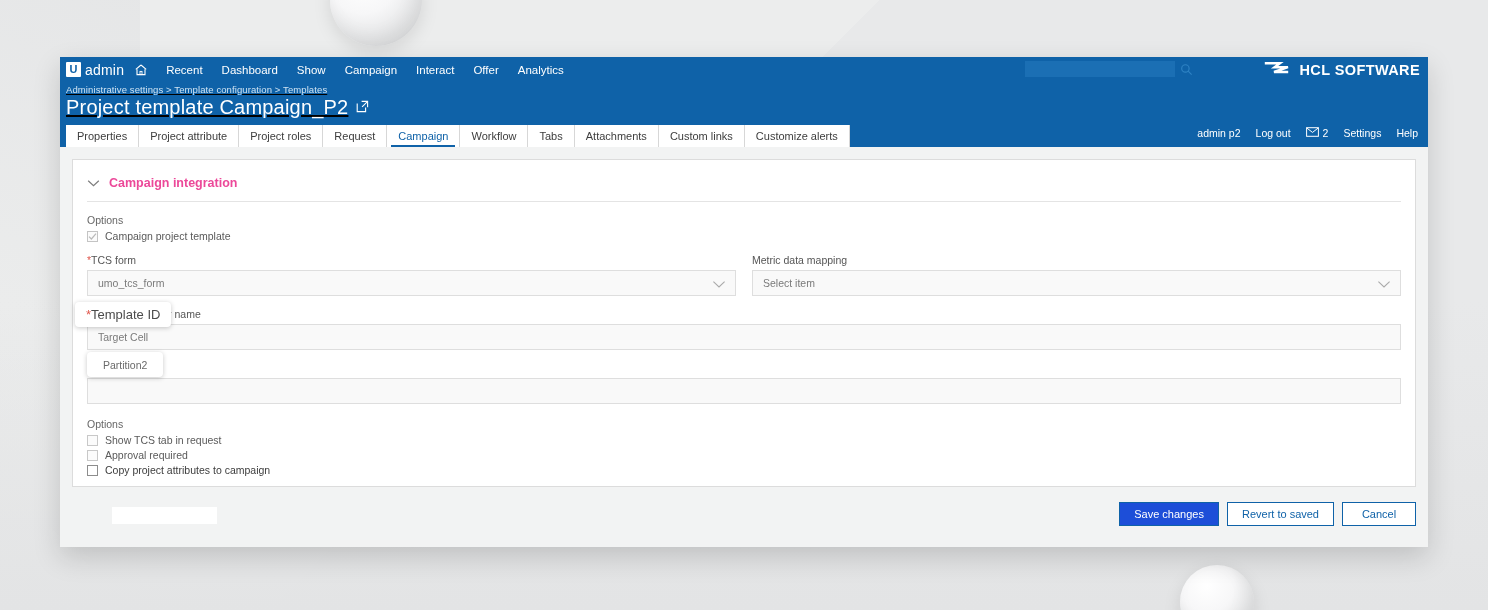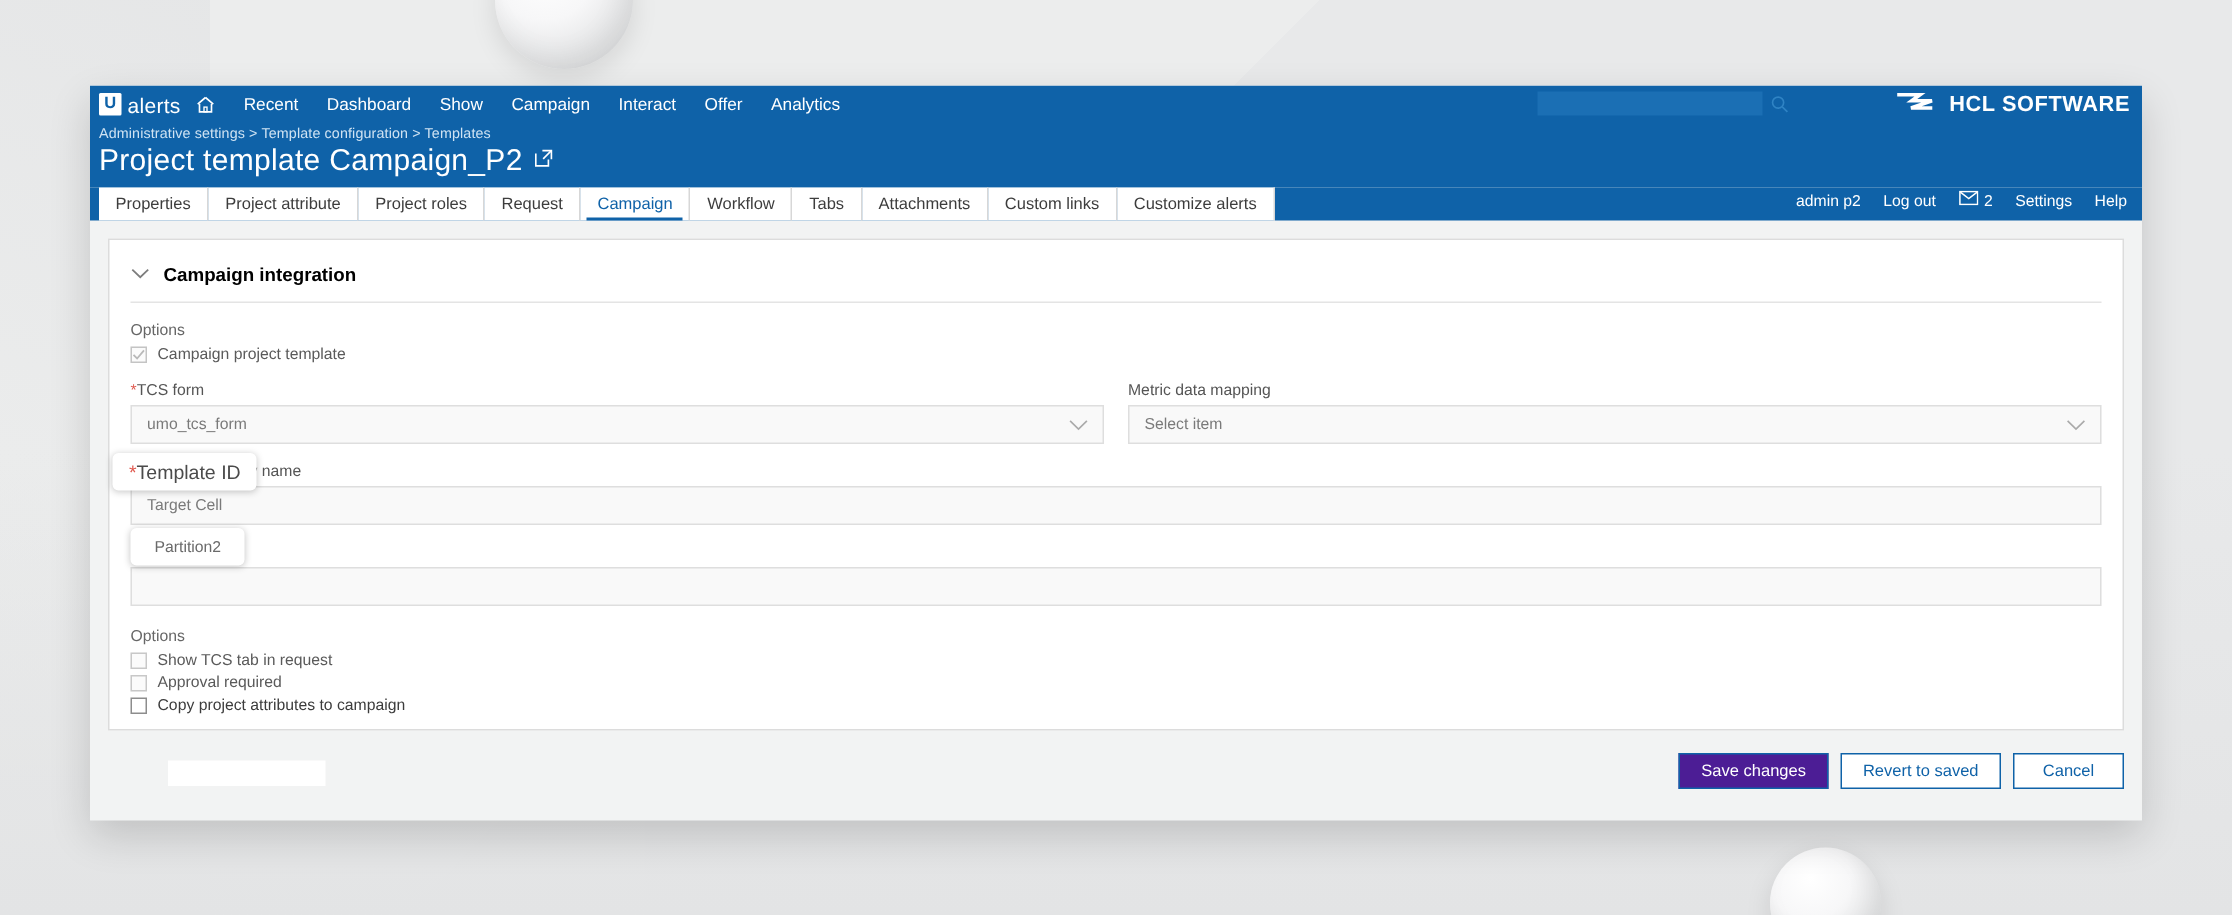--- a/index.html
+++ b/index.html
@@ -74,21 +74,21 @@
   }
   .search-ico { margin-left: 5px; display: flex; }
   .hcl-brand {
     position: absolute; right: 8px; top: 0; height: 25px;
     display: flex; align-items: center; gap: 9px;
   }
   .hcl-text { color: #fff; font-size: 14.5px; font-weight: 700; letter-spacing: .4px; }
 
   
   .page-head {
-    background: #0f62a8; height: 43px; position: relative; padding: 2px 0 0 6px;
+    background: #0f62a8; height: 43px; position: relative; padding: 2px 0 0 6px; text-decoration: underline;
   }
   .breadcrumb { color: #cfe3f3; font-size: 9.5px; letter-spacing: .1px; }
   .page-title-row { display: flex; align-items: center; gap: 8px; margin-top: 1px; }
   .page-title { color: #fff; font-size: 20px; font-weight: 400; letter-spacing: .2px; }
   .util-links {
     position: absolute; right: 10px; top: 22px;
     display: flex; align-items: center; gap: 15px; margin-top: 23px;
   }
   .util-links a, .util-links span {
     color: #fff; font-size: 10.5px; text-decoration: none; white-space: nowrap;
@@ -113,21 +113,21 @@
   }
 
   
   .content-area { padding: 12px 12px 0 12px; }
   .panel {
     background: #fff; border: 1px solid #dcdcdc; height: 328px;
     padding: 12px 14px;
     position: relative;
   }
   .section-head { display: flex; align-items: center; gap: 9px; padding: 2px 0 9px 0; }
-  .section-title { font-size: 12.5px; font-weight: 700; color: #000000; }
+  .section-title { font-size: 12.5px; font-weight: 700; color: #ec4899; }
   .divider { border-top: 1px solid #e4e4e4; margin: 0 0 12px 0; }
 
   .label-sm { font-size: 10.5px; color: #666; margin-bottom: 4px; }
   .fld-label { font-size: 10.5px; color: #555; margin-bottom: 4px; }
   .req { color: #e0584e; }
 
   .chk-row { display: flex; align-items: center; gap: 7px; margin-bottom: 3px; }
   .chk {
     width: 11px; height: 11px; border: 1px solid #c8c8c8; background: #fbfbfb;
     display: inline-flex; align-items: center; justify-content: center; flex: 0 0 auto;
@@ -164,21 +164,21 @@
   
   .footer {
     height: 62px; position: relative;
   }
   .btn-row { position: absolute; right: 12px; top: 15px; display: flex; gap: 8px; }
   .btn {
     height: 24px; min-width: 74px; padding: 0 14px; font-size: 11px;
     display: inline-flex; align-items: center; justify-content: center;
     cursor: pointer; white-space: nowrap;
   }
-  .btn-primary { background: #4c1d95; color: #fff; border: 1px solid #0f62a8; }
+  .btn-primary { background: #1d4ed8; color: #fff; border: 1px solid #0f62a8; }
   .btn-secondary { background: #fff; color: #0f62a8; border: 1px solid #0f62a8; }
   .mask-box {
     position: absolute; left: 52px; top: 20px; width: 105px; height: 17px; background: #fff;
   }
 </style>
 </head>
 <body>
 
 <div class="bg-layer">
   <div class="bg-diag2"></div>
@@ -186,21 +186,21 @@
   <div class="bg-band"></div>
   <div class="sphere top"></div>
   <div class="sphere bottom"></div>
 </div>
 
 <div class="app-window">
 
   <div class="topnav">
     <div class="unica-logo">
       <div class="u-mark">U</div>
-      <div class="unica-word">alerts</div>
+      <div class="unica-word">admin</div>
     </div>
     <div class="home-icon">
       <svg width="14" height="14" viewBox="0 0 14 14" aria-hidden="true">
         <path d="M7 2 L12.2 6.4 M7 2 L1.8 6.4" stroke="#fff" stroke-width="1.1" fill="none"></path>
         <path d="M3 6.2 V11.6 H11 V6.2" stroke="#fff" stroke-width="1.1" fill="none"></path>
         <rect x="6" y="8.4" width="2" height="3.2" stroke="#fff" stroke-width="0.9" fill="none"></rect>
       </svg>
     </div>
     <nav class="nav-links">
       <a href="#">Recent</a>

